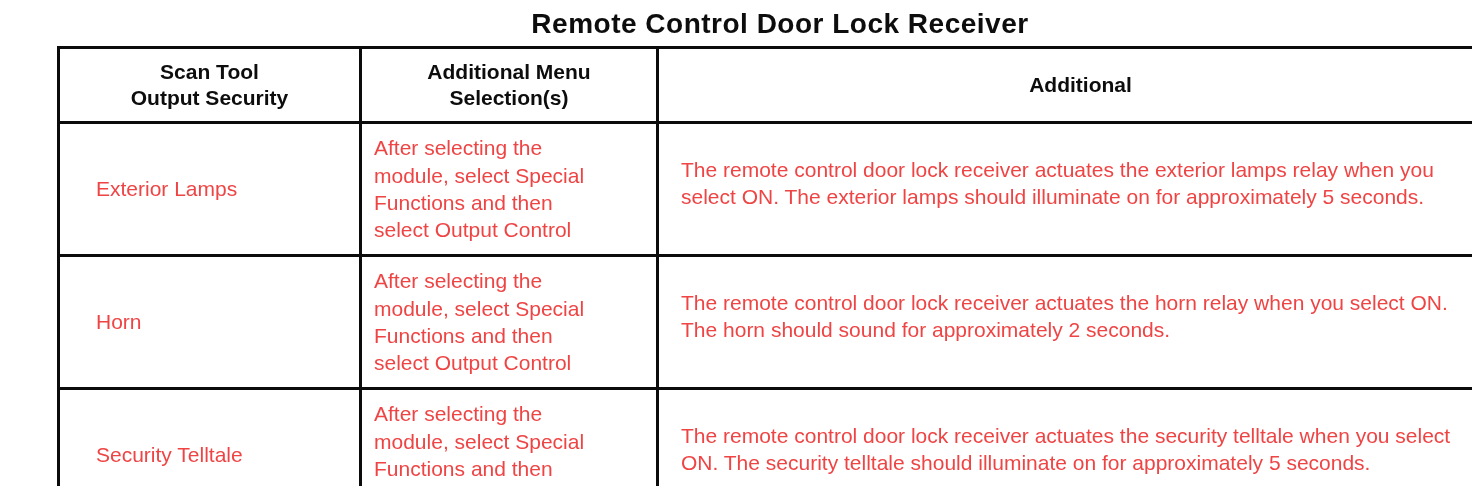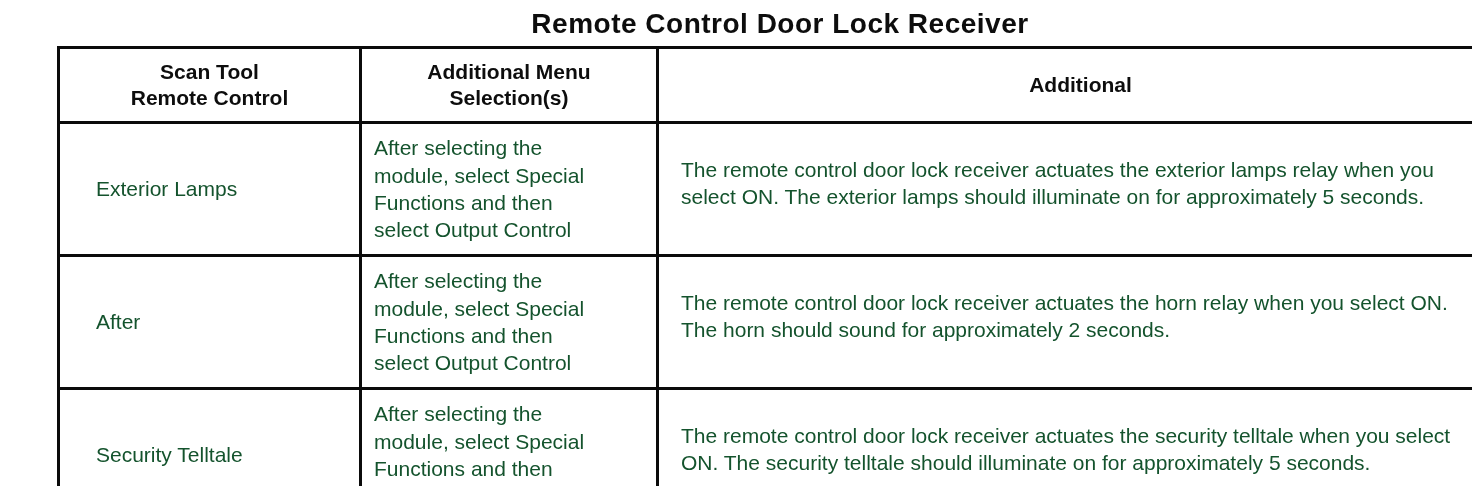--- a/index.html
+++ b/index.html
@@ -51,21 +51,21 @@
     vertical-align: middle;
     white-space: pre-line;
     line-height: 1.25;
     padding: 6px 4px;
     color: #0d0d0d;
     height: 60px;
   }
   table.data-table td {
     font-size: 21px;
     line-height: 1.3;
-    color: #14532d;
+    color: #ef4444;
     vertical-align: middle;
     background: #ffffff;
   }
   td.col-control {
     padding: 8px 8px 8px 36px;
     height: 114px;
   }
   td.col-menu {
     padding: 8px 6px 8px 12px;
     white-space: pre-line;
@@ -87,37 +87,37 @@
 
   <table class="data-table">
     <colgroup>
       <col class="c1">
       <col class="c2">
       <col class="c3">
     </colgroup>
     <thead>
       <tr>
         <th>Scan Tool
-Remote Control</th>
+Output Security</th>
         <th>Additional Menu
 Selection(s)</th>
         <th>Additional</th>
       </tr>
     </thead>
     <tbody>
       <tr>
         <td class="col-control">Exterior Lamps</td>
         <td class="col-menu">After selecting the
 module, select Special
 Functions and then
 select Output Control</td>
         <td class="col-desc">The remote control door lock receiver actuates the exterior lamps relay when you select ON. The exterior lamps should illuminate on for approximately 5 seconds.</td>
       </tr>
       <tr>
-        <td class="col-control">After</td>
+        <td class="col-control">Horn</td>
         <td class="col-menu">After selecting the
 module, select Special
 Functions and then
 select Output Control</td>
         <td class="col-desc">The remote control door lock receiver actuates the horn relay when you select ON. The horn should sound for approximately 2 seconds.</td>
       </tr>
       <tr>
         <td class="col-control">Security Telltale</td>
         <td class="col-menu">After selecting the
 module, select Special

